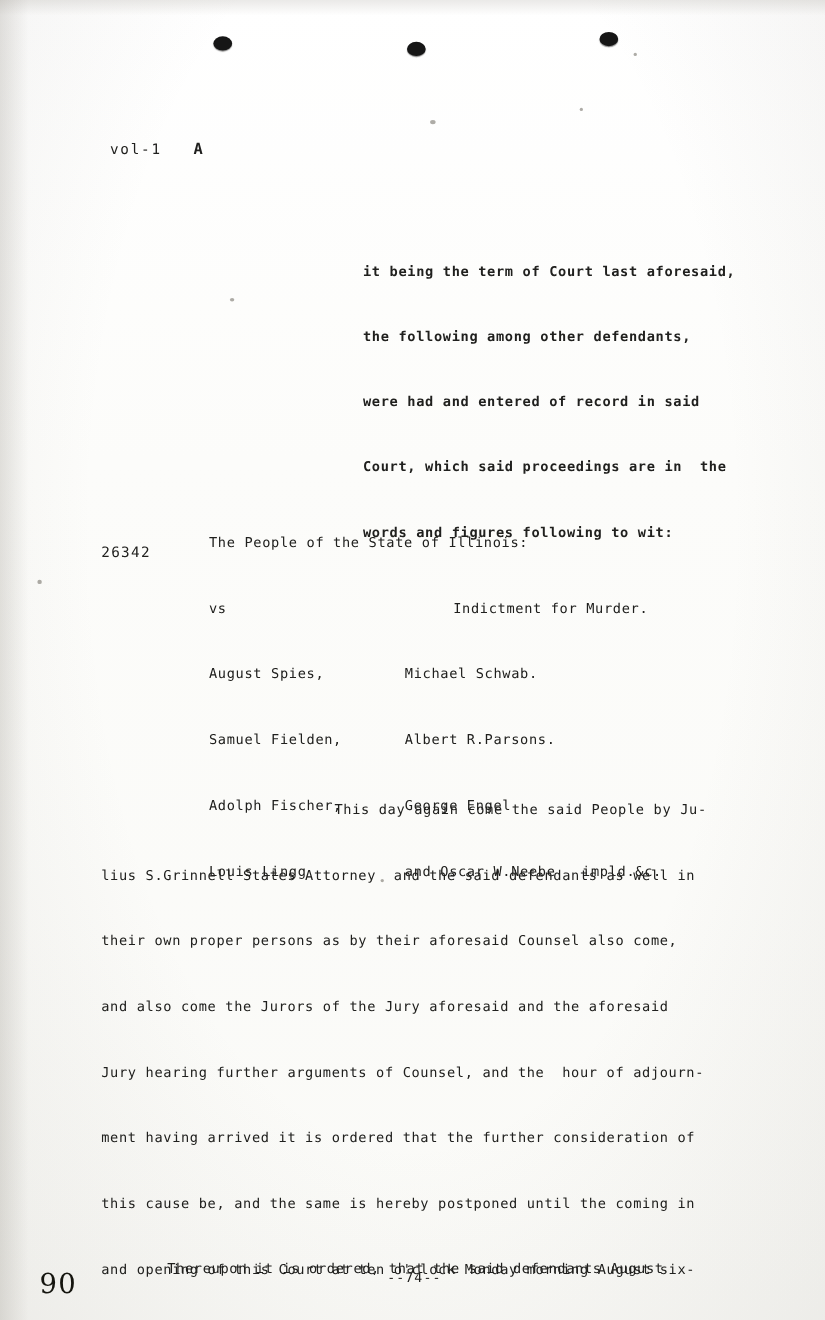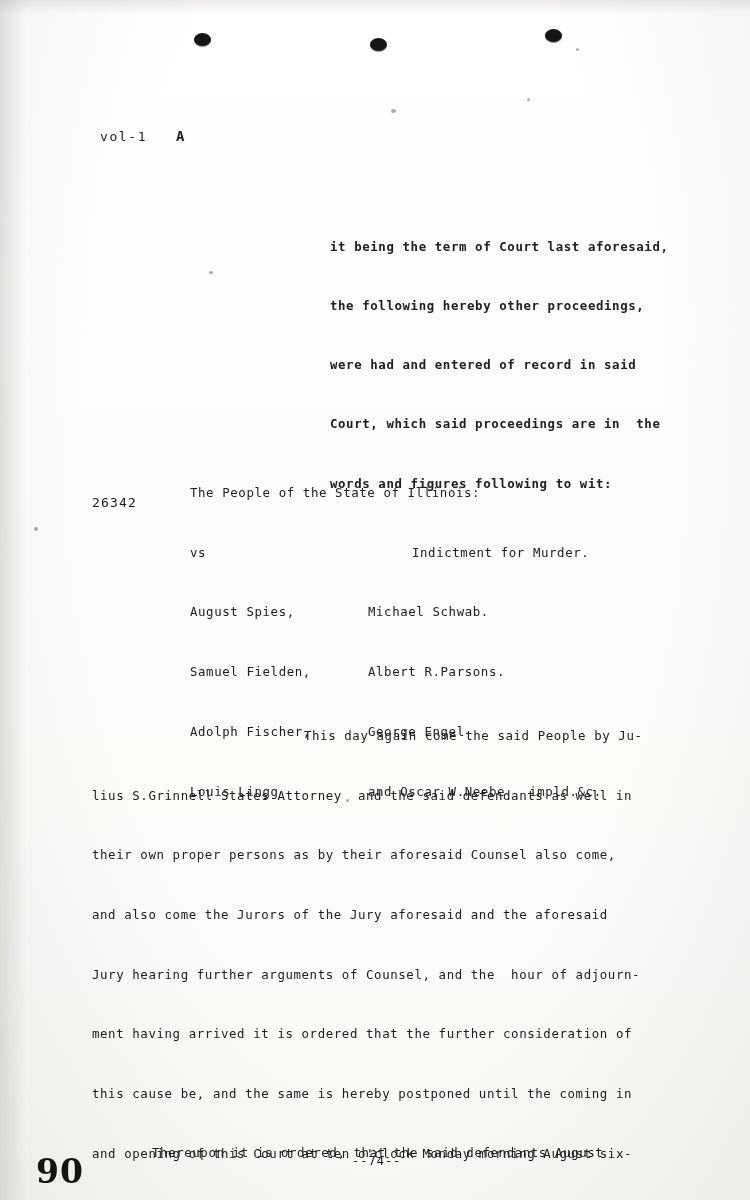--- a/index.html
+++ b/index.html
@@ -106,22 +106,22 @@
 
   .body-2 { left: 92px; top: 1122px; }
   .body-2 .ln { margin-bottom: 22.5px; white-space: pre; }
   .body-2 .indent { padding-left: 60px; }
 
   .page-num-stamp {
     position: absolute;
     left: 36px;
     top: 1152px;
     font-family: "DejaVu Serif", "Liberation Serif", serif;
-    font-size: 33px;
-    font-weight: bold;
+    font-size: 25px;
+    font-weight: normal;
     color: #15150f;
     letter-spacing: 1px;
   }
   .footer-num {
     position: absolute;
     left: 352px;
     top: 1154px;
     font-size: 12px;
     letter-spacing: 1px;
     color: #20201e;
@@ -144,21 +144,21 @@
   <div class="speck" style="left:527px; top:98px; width:3px; height:3px;"></div>
   <div class="speck" style="left:209px; top:271px; width:4px; height:3px;"></div>
   <div class="speck" style="left:34px; top:527px; width:4px; height:4px;"></div>
   <div class="speck" style="left:346px; top:799px; width:3px; height:3px;"></div>
 
   <div class="ink vol">vol-1</div>
   <div class="ink vol-letter">A</div>
 
   <div class="ink para-1">
     <div class="ln">it being the term of Court last aforesaid,</div>
-    <div class="ln">the following hereby other proceedings,</div>
+    <div class="ln">the following among other defendants,</div>
     <div class="ln">were had and entered of record in said</div>
     <div class="ln">Court, which said proceedings are in  the</div>
     <div class="ln">words and figures following to wit:</div>
   </div>
 
   <div class="ink case-no">26342</div>
 
   <div class="ink caption">
     <div class="row">
       <span class="c1">The People of the State of Illinois:</span>

